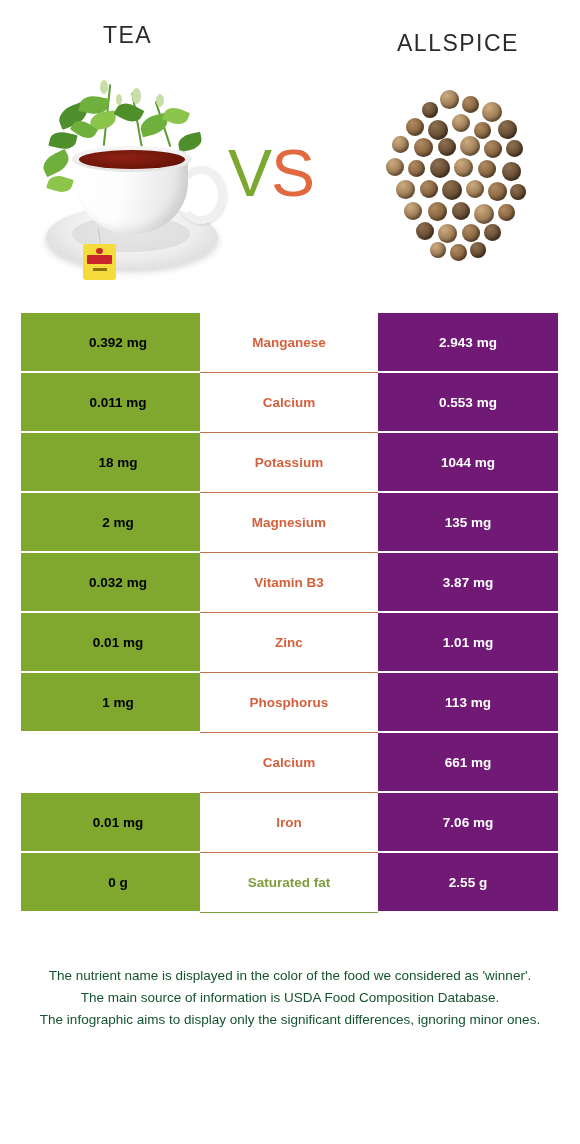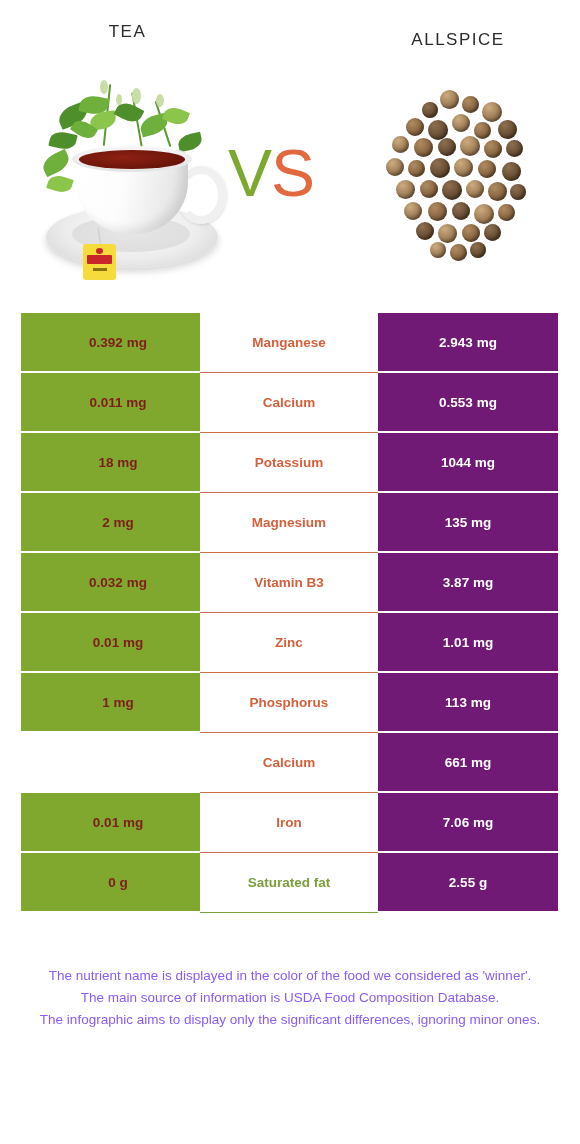--- a/index.html
+++ b/index.html
@@ -17,21 +17,21 @@
 
   
   .header {
     position: relative;
     height: 300px;
     width: 580px;
   }
   .title {
     position: absolute;
     top: 22px;
-    font-size: 17px;
+    font-size: 23px;
     font-weight: 400;
     letter-spacing: 1.5px;
     color: #2b2b2b;
     text-align: center;
     font-family: "Liberation Sans", sans-serif;
   }
   .title-left  { left: 40px;  width: 175px; }
   .title-right { left: 368px; width: 180px; margin-top: 8px; }
 
   .vs {
@@ -191,21 +191,21 @@
     align-items: center;
     justify-content: center;
     font-size: 13.5px;
     font-weight: 600;
     box-sizing: border-box;
   }
   .cell-left {
     left: 21px;
     width: 194px;
     background: #80A82E;
-    color: #7f1d1d;
+    color: #000000;
   }
   .cell-mid {
     left: 200px;
     width: 178px;
     background: #ffffff;
     color: #D4603C;
     font-size: 13.5px;
     font-weight: 700;
   }
   .cell-mid.green-win { color: #7D9E3C; }
@@ -227,21 +227,21 @@
 
   
   .footer {
     position: absolute;
     left: 0;
     top: 965px;
     width: 580px;
     text-align: center;
     font-size: 13.5px;
     line-height: 22px;
-    color: #8b5cf6;
+    color: #14532d;
     font-family: "Liberation Sans", sans-serif;
   }
   .footer p { margin: 0; padding: 0 26px; }
 </style>
 </head>
 <body>
 
 <div class="header">
 
   <div class="title title-left">TEA</div>

